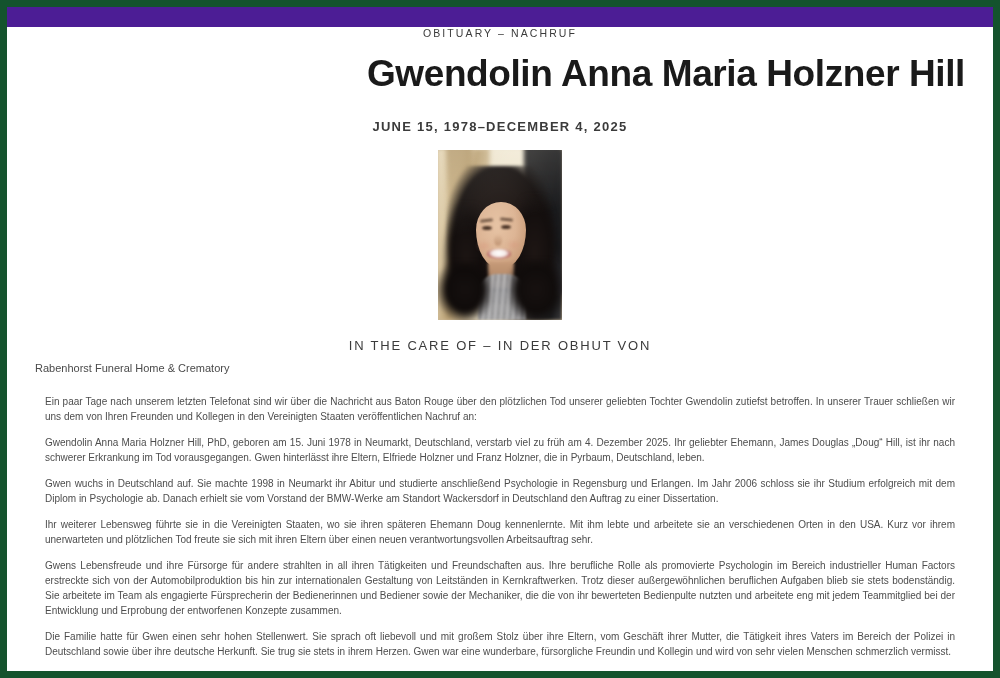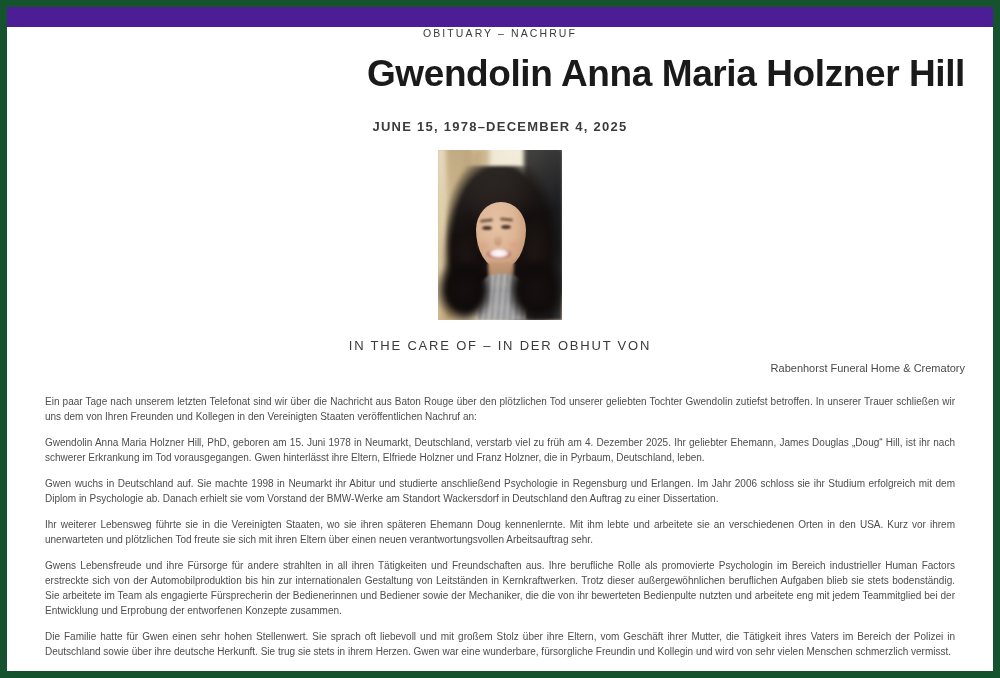--- a/index.html
+++ b/index.html
@@ -186,21 +186,21 @@
 
   
   .care-label {
     text-align: center;
     font-size: 13px;
     letter-spacing: 1.8px;
     color: #3b3b3b;
     margin-top: 18px;
   }
   .care-lines {
-    text-align: right;
+    text-align: left;
     font-size: 11px;
     line-height: 1.5;
     color: #4a4a4a;
     margin-top: 7px;
   }
 
   
   .body-copy {
     margin-top: 18px;
     padding: 0 10px;

